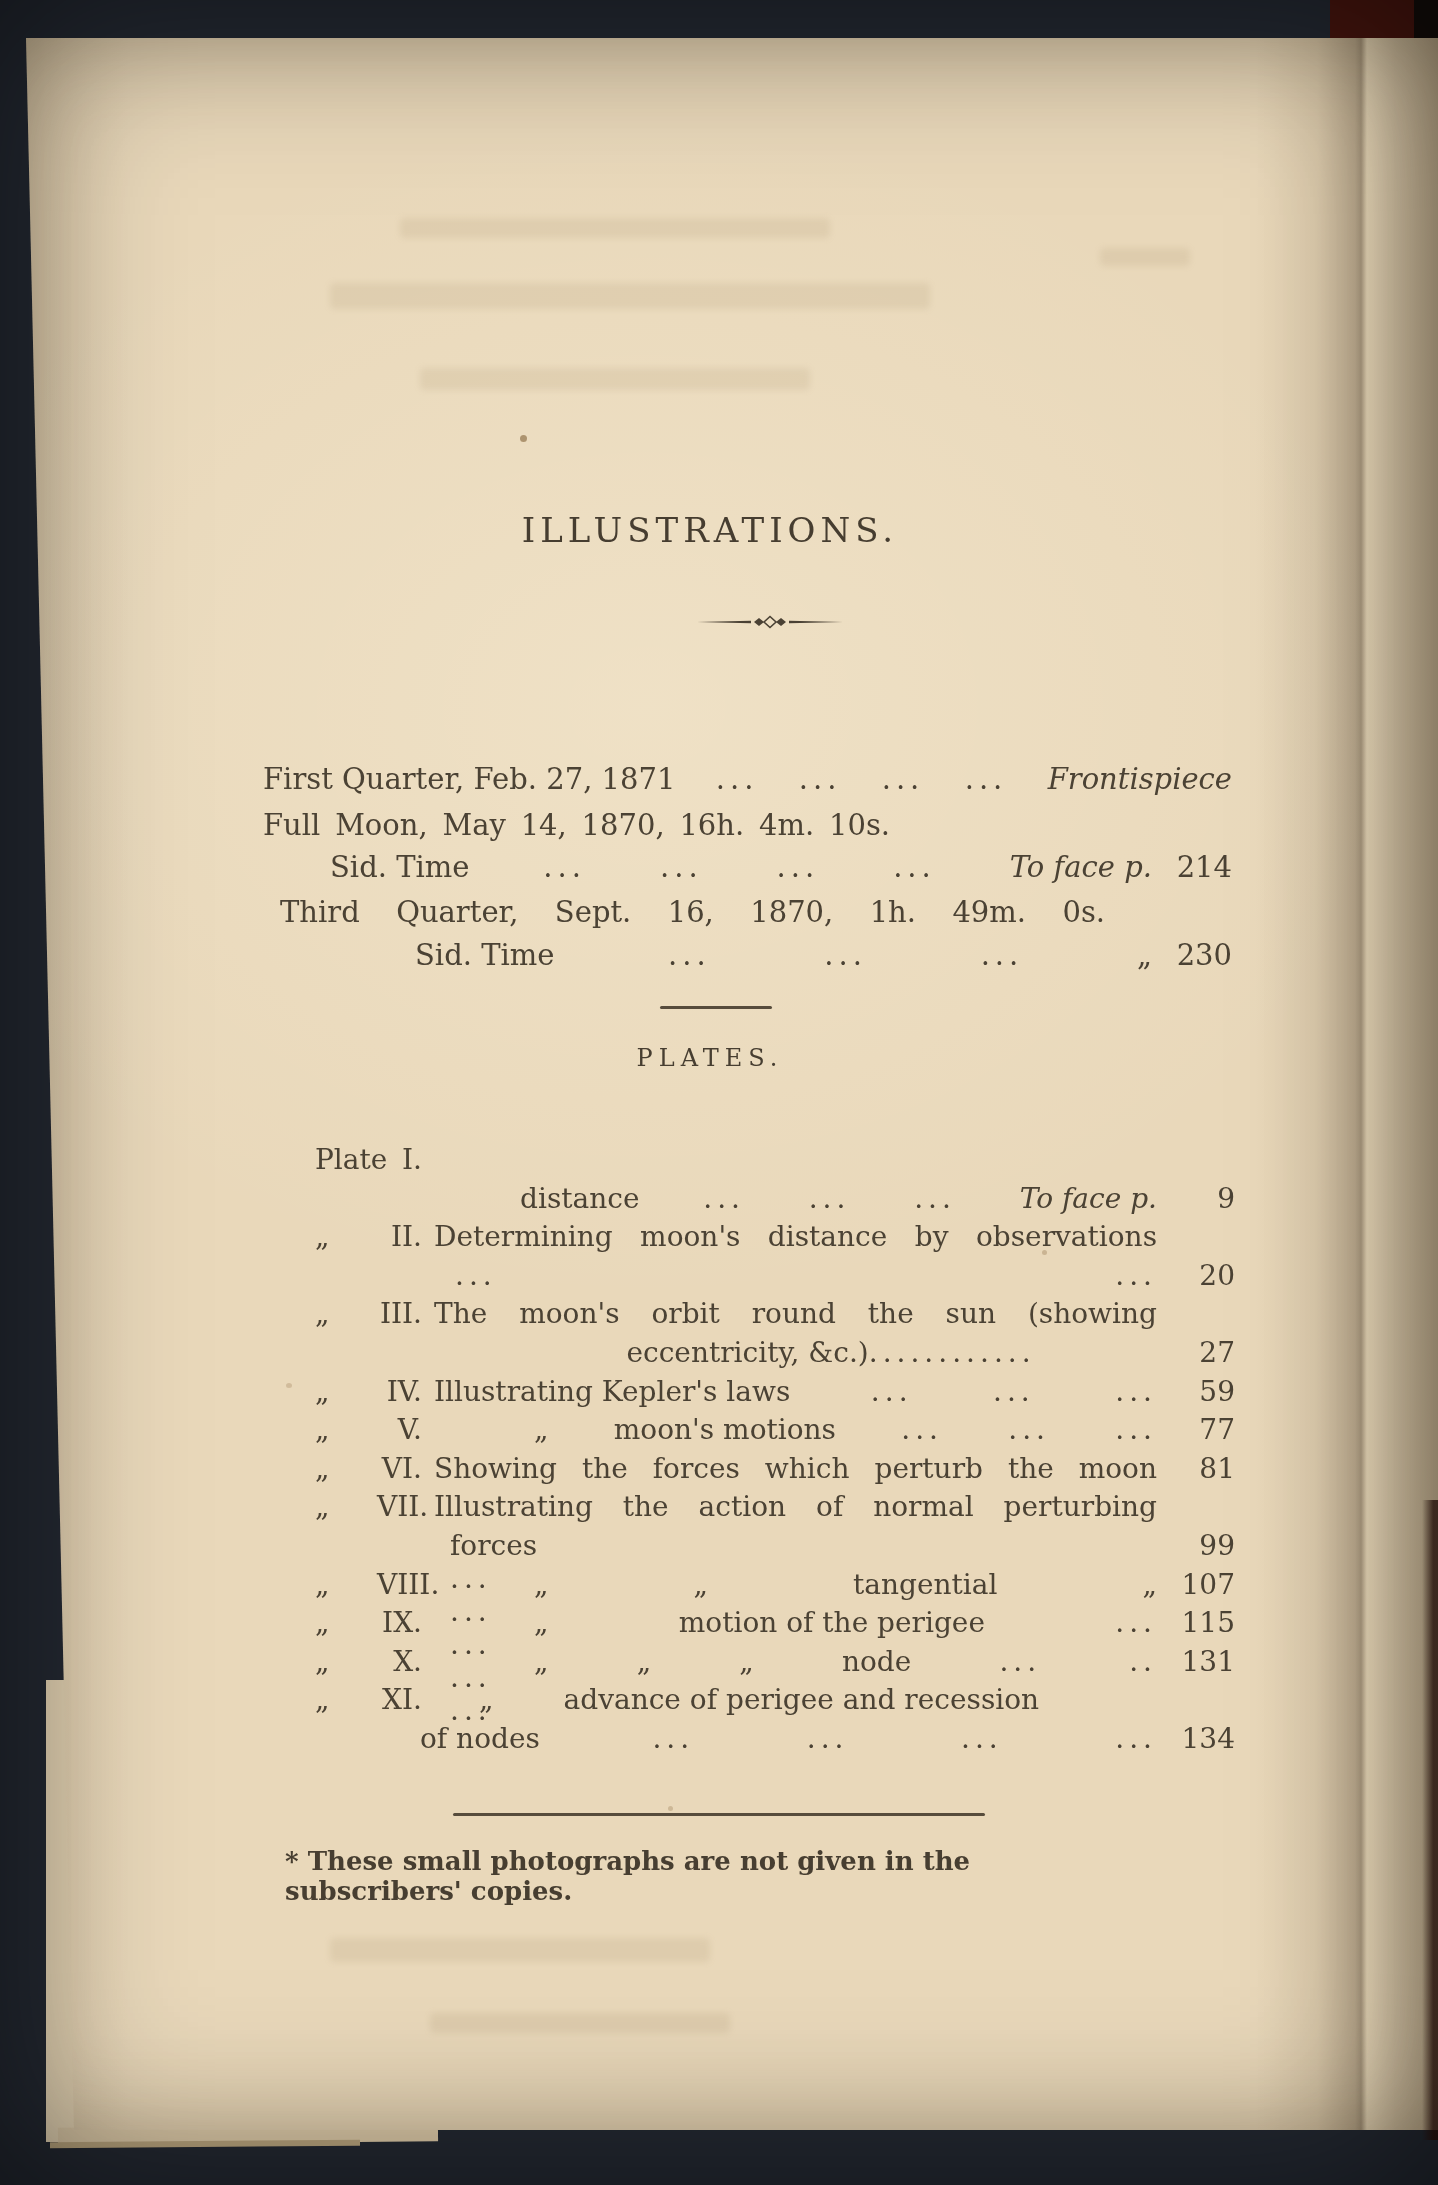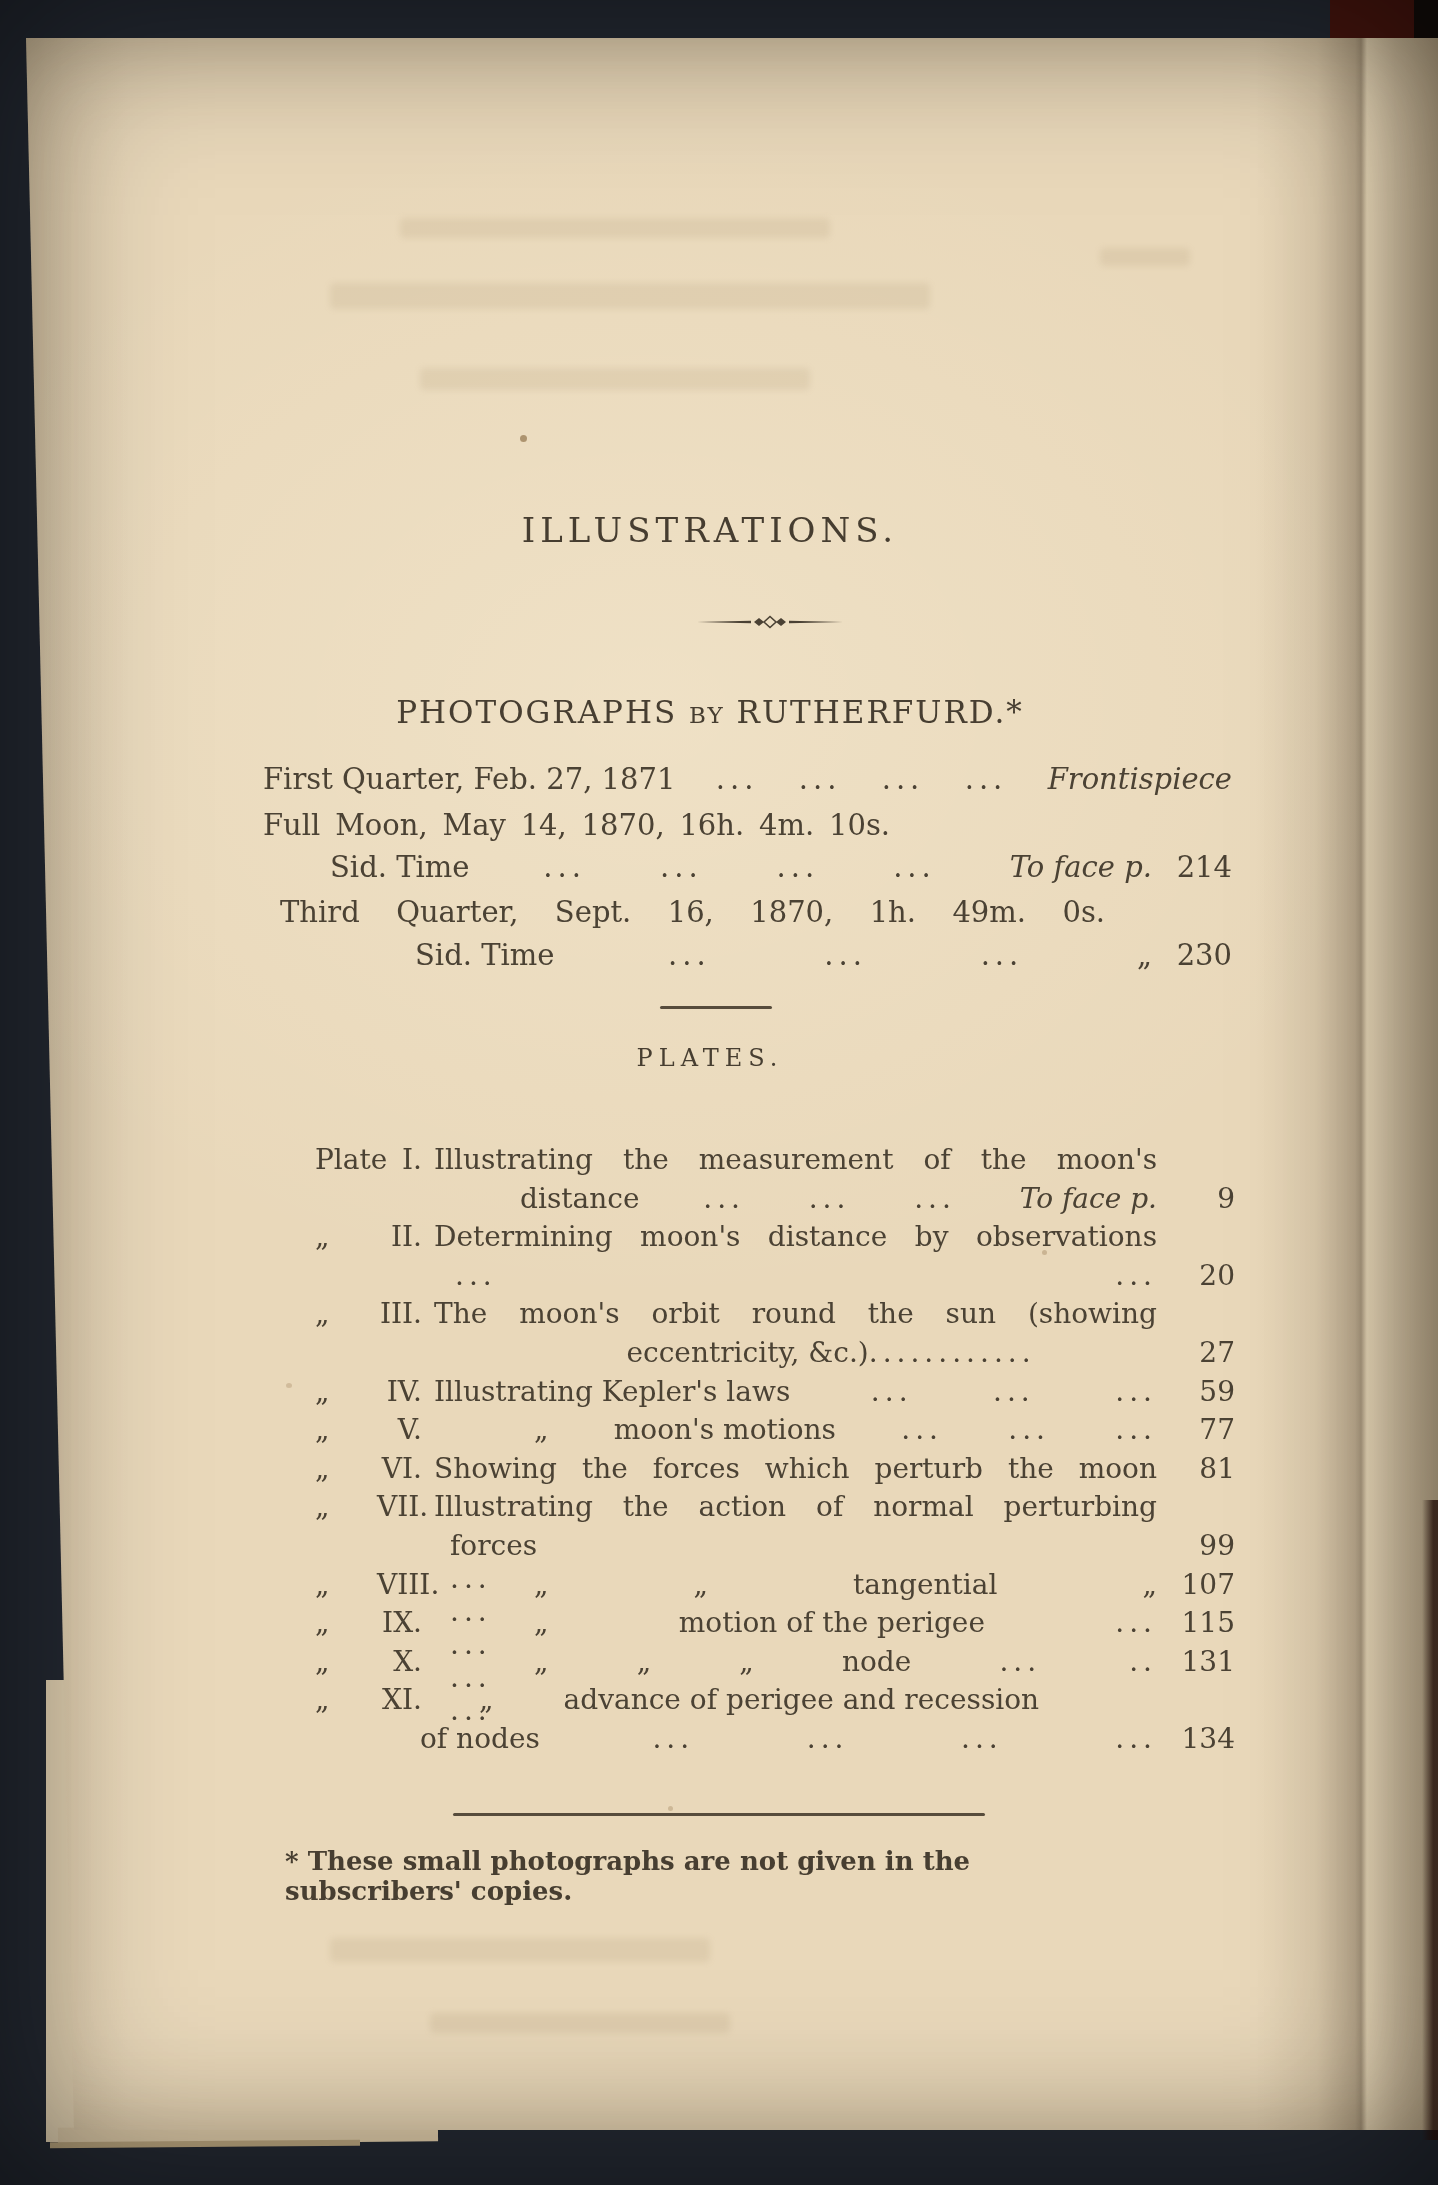--- a/index.html
+++ b/index.html
@@ -111,25 +111,20 @@
   <div class="t-center title">ILLUSTRATIONS.</div>
 
   <svg class="ornament" width="150" height="15" viewBox="0 0 150 15">
     <polygon points="2,7 56,5.8 56,8.2" fill="#4a4134"></polygon>
     <polygon points="59,7 64,3 69,7 64,11" fill="#4a4134"></polygon>
     <polygon points="69,7 75,1.5 81,7 75,12.5" fill="none" stroke="#4a4134" stroke-width="1.6"></polygon>
     <polygon points="81,7 86,3 91,7 86,11" fill="#4a4134"></polygon>
     <polygon points="94,5.8 148,7 94,8.2" fill="#4a4134"></polygon>
   </svg>
 
-  <div class="t-center heading">
-    <span>PHOTOGRAPHS</span>
-    <span class="by">BY</span>
-    <span>RUTHERFURD.*</span>
-  </div>
 
   <div class="row" id="ph1">
     <div class="fill">
       <span>First Quarter, Feb. 27, 1871</span>
       <span class="ld">...</span>
       <span class="ld">...</span>
       <span class="ld">...</span>
       <span class="ld">...</span>
       <span class="it">Frontispiece</span>
     </div>
@@ -167,21 +162,20 @@
   </div>
 
   <div class="rule rule1"></div>
   <div class="t-center plates-heading">PLATES.</div>
 
   <div class="ptable">
 
     <div class="prow">
       <div class="lab">Plate</div>
       <div class="rom">I.</div>
-      <div class="pfill just"><span>Illustrating the measurement of the moon's</span></div>
       <div class="ppg"></div>
     </div>
 
     <div class="prow cont">
       <div class="pfill pl-a">
         <span>distance</span>
         <span class="ld">...</span>
         <span class="ld">...</span>
         <span class="ld">...</span>
         <span class="it">To face p.</span>

